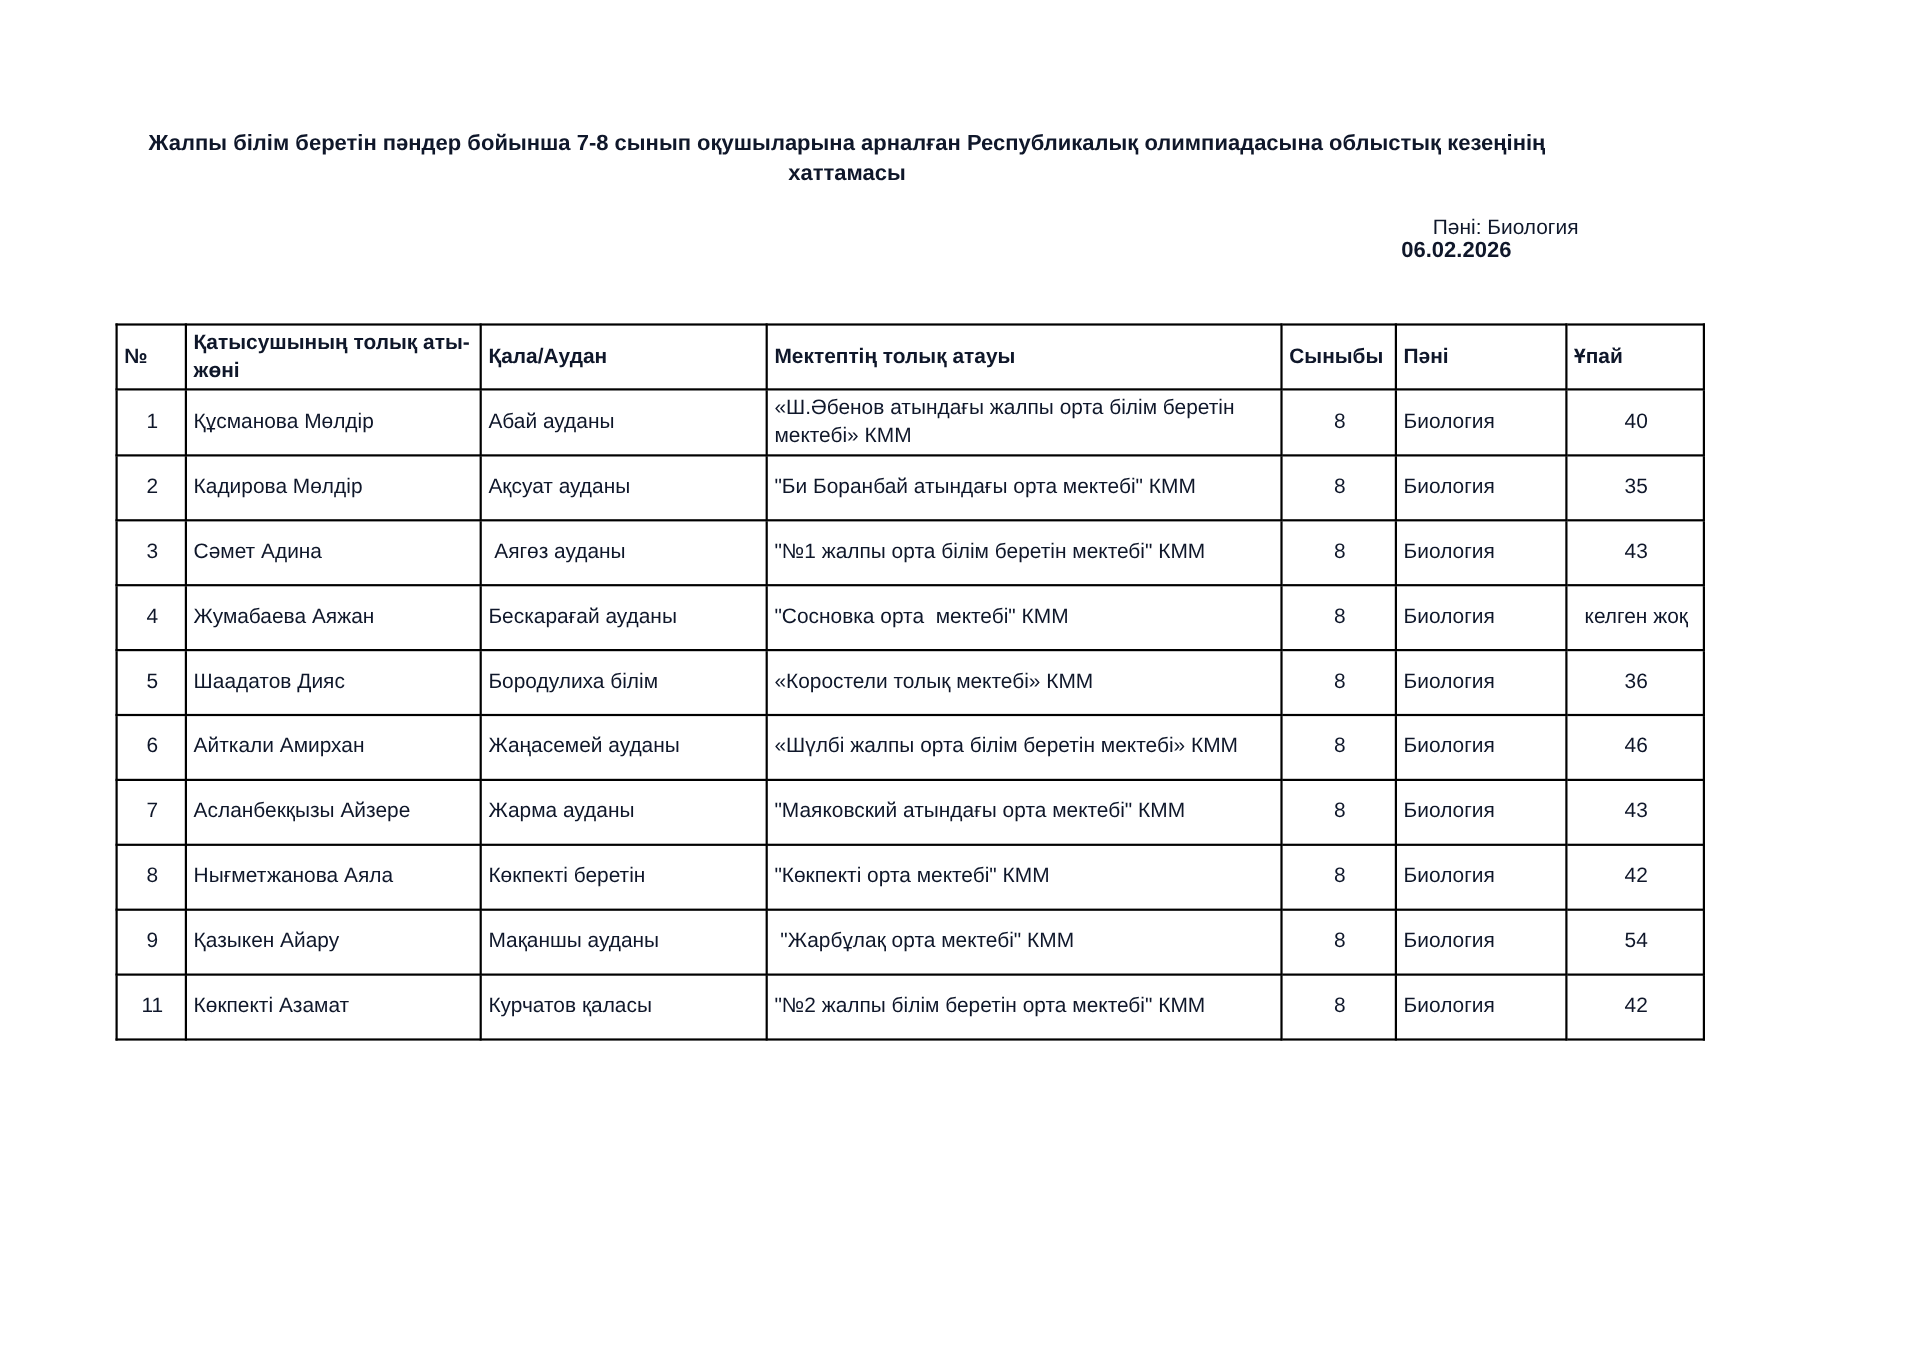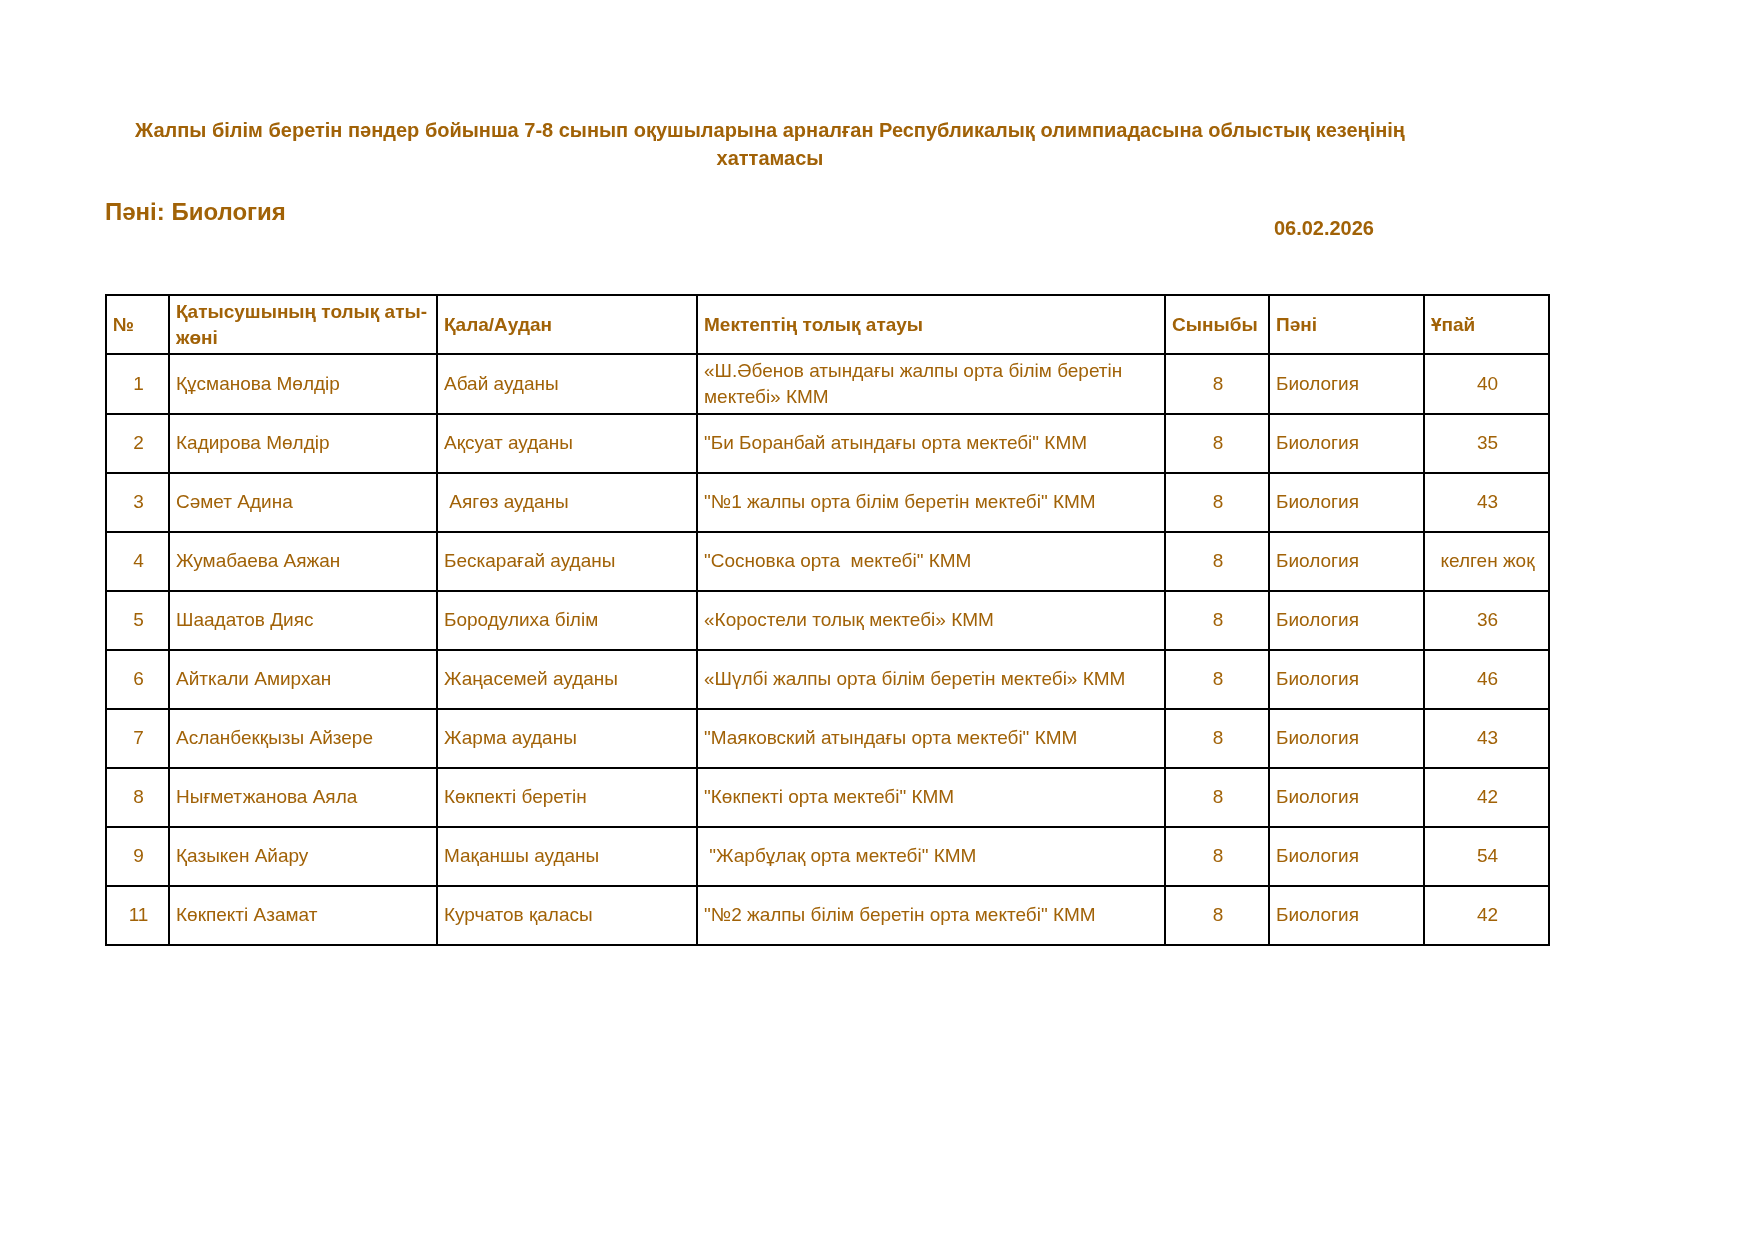--- a/index.html
+++ b/index.html
@@ -6,42 +6,43 @@
     margin: 0;
     padding: 0;
     background: #ffffff;
   }
   .page {
     position: relative;
     width: 1755px;
     height: 1241px;
     background: #ffffff;
     font-family: "Liberation Sans", "DejaVu Sans", sans-serif;
-    color: #a16207;
+    color: #0f172a;
     overflow: hidden;
   }
   .doc-title {
     position: absolute;
     left: 105px;
     top: 116px;
     width: 1330px;
     text-align: center;
     font-size: 20px;
     font-weight: bold;
     line-height: 1.4;
     white-space: pre-wrap;
   }
   .meta {
     position: absolute;
     left: 105px;
     top: 193px;
     width: 1330px;
-    font-size: 24px;
-    font-weight: bold;
+    font-size: 19px;
+    font-weight: normal;
     line-height: 1.55;
+    text-align: right;
   }
   .doc-date {
     position: absolute;
     top: 217px;
     right: 381px;
     font-size: 20px;
     font-weight: bold;
   }
   table.results {
     position: absolute;

